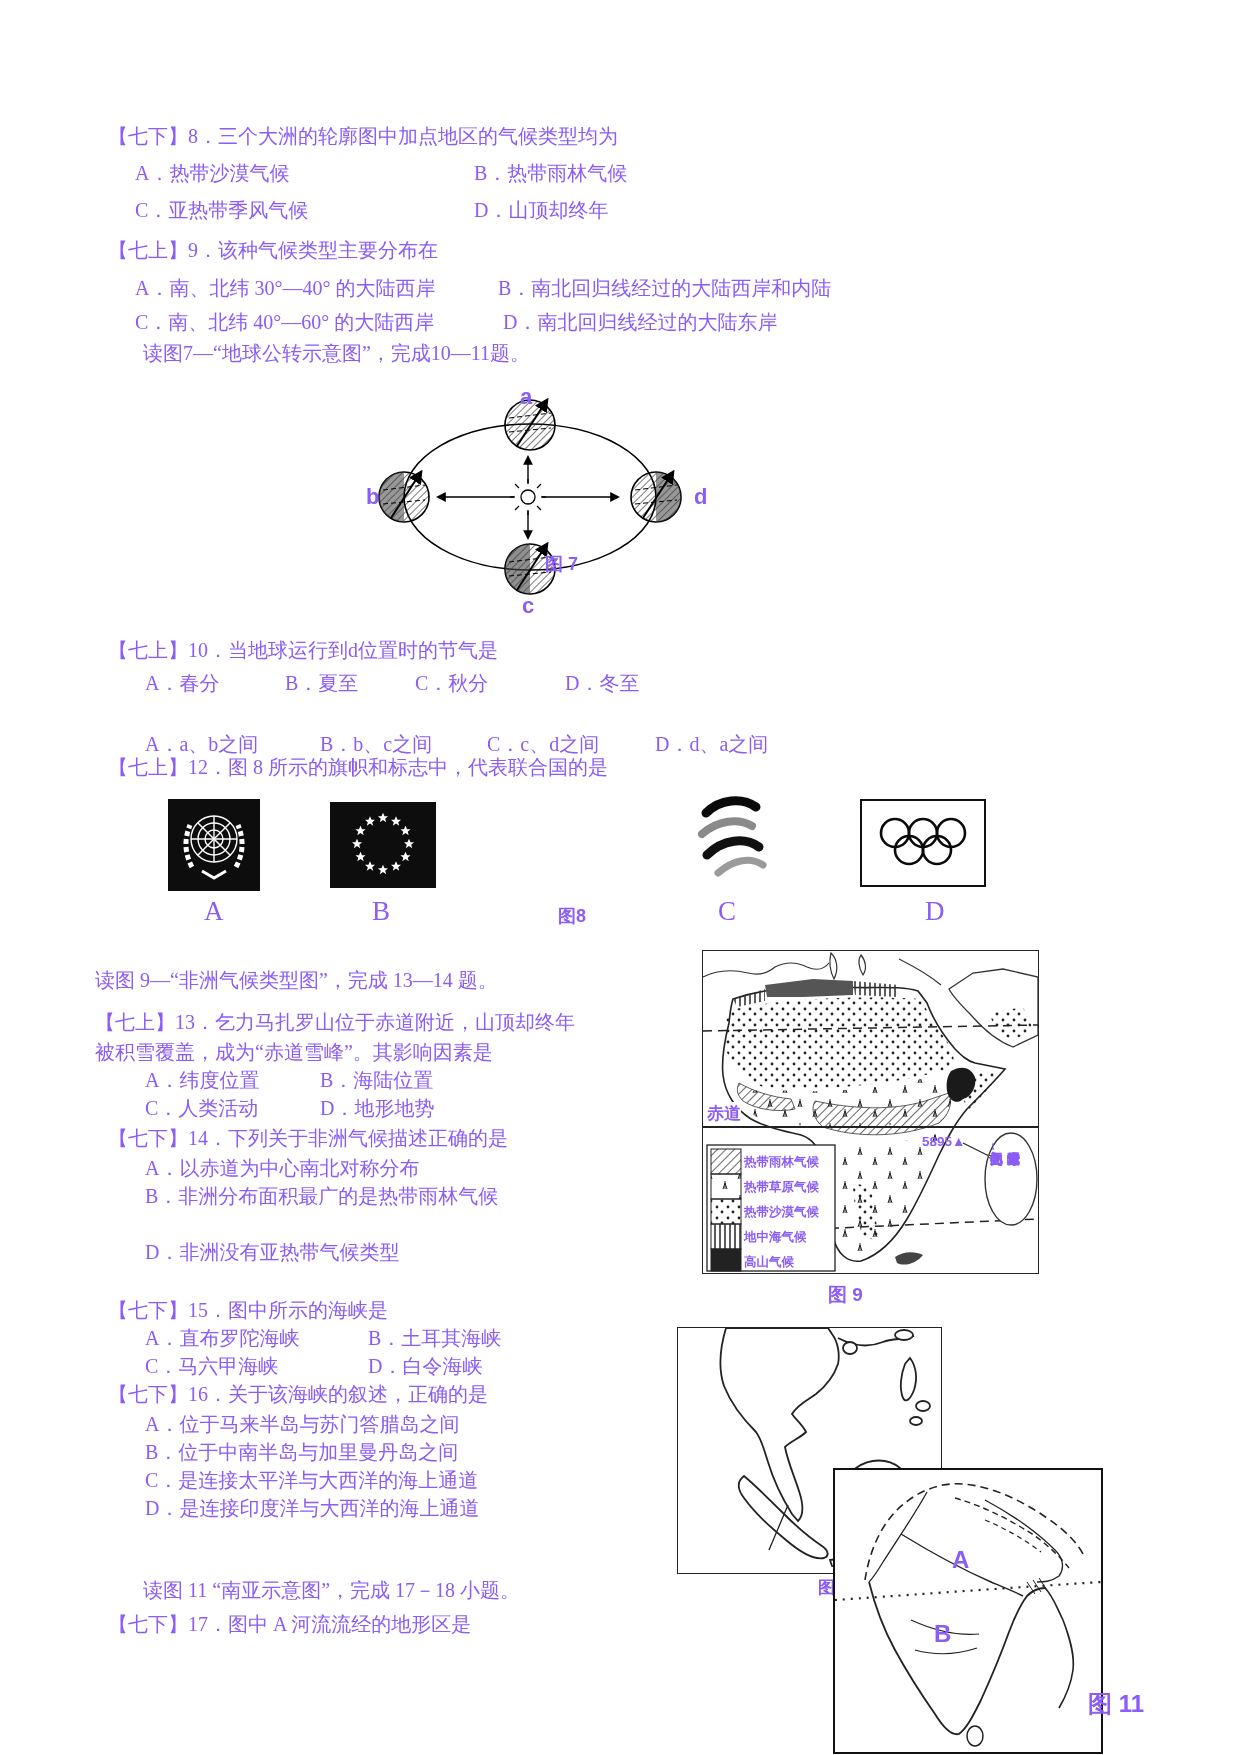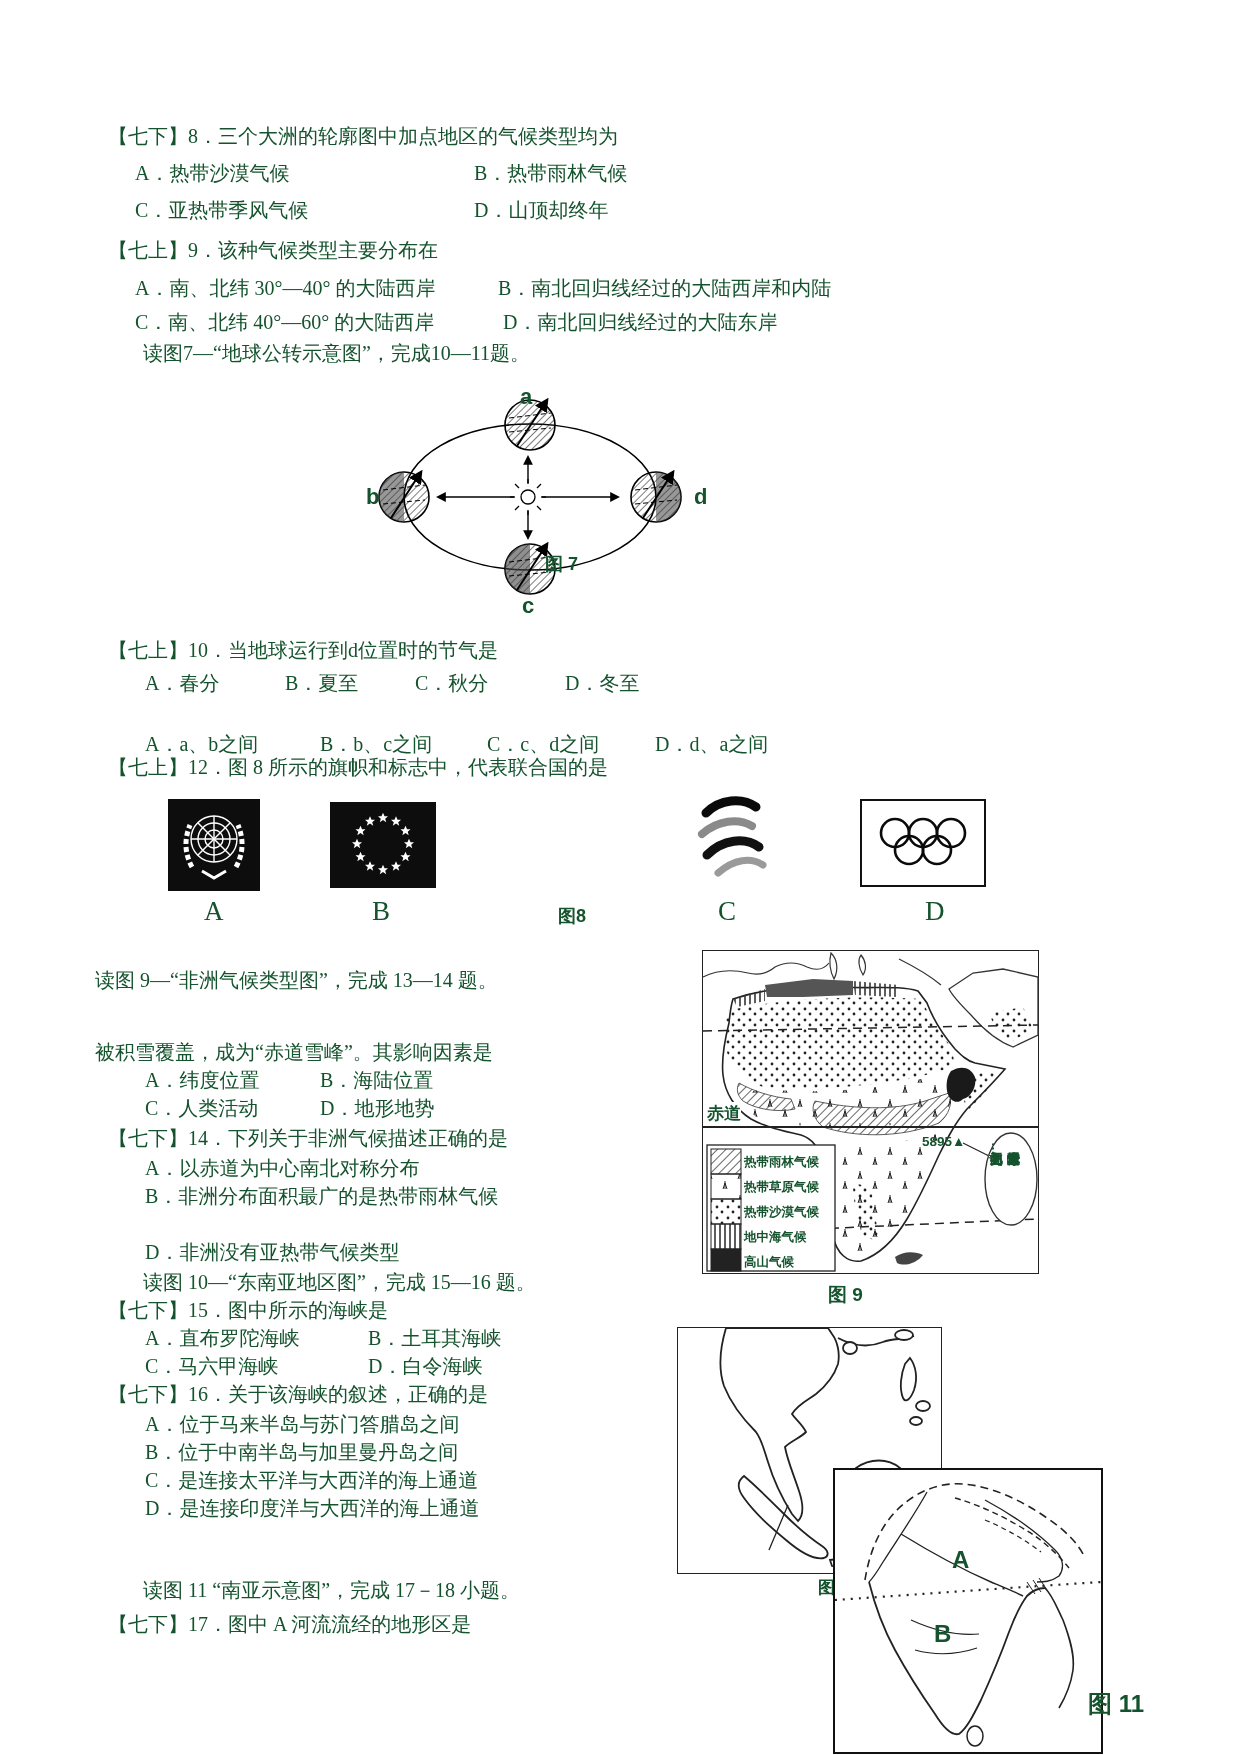--- a/index.html
+++ b/index.html
@@ -1,17 +1,17 @@
 <!DOCTYPE html>
 <html><head>
 <meta charset="utf-8">
 <style>
   html,body{margin:0;padding:0;background:#fff;}
   .page{position:relative;width:1241px;height:1755px;background:#ffffff;overflow:hidden;
-        font-family:"Liberation Serif","DejaVu Serif",serif;color:#14532d;}
+        font-family:"Liberation Serif","DejaVu Serif",serif;color:#8b5cf6;}
   .t{position:absolute;white-space:nowrap;font-size:20px;line-height:24px;}
   .cap{font-family:"Liberation Sans","DejaVu Sans",sans-serif;font-weight:bold;font-size:18px;}
   .maplab{font-family:"Liberation Sans","DejaVu Sans",sans-serif;font-weight:bold;}
   .vert{writing-mode:vertical-rl;}
   .flag{position:absolute;}
   .flaglabel{position:absolute;font-size:27px;font-family:"Liberation Serif",serif;}
   svg{position:absolute;overflow:visible;}
   .legendlab{position:absolute;font-family:"Liberation Sans","DejaVu Sans",sans-serif;
              font-weight:bold;font-size:12.5px;white-space:nowrap;}
 </style>
@@ -174,32 +174,32 @@
       </g>
     </svg>
   </div>
   <div class="flaglabel" style="left:204px;top:896px;">A</div>
   <div class="flaglabel" style="left:372px;top:896px;">B</div>
   <div class="flaglabel" style="left:718px;top:896px;">C</div>
   <div class="flaglabel" style="left:925px;top:896px;">D</div>
   <div class="t cap" style="left:558px;top:904px;">图8</div>
 
   <div class="t" style="left:95px;top:968px;">读图 9—“非洲气候类型图”，完成 13—14 题。</div>
+  <div class="t" style="left:95px;top:1010px;">【七上】13．乞力马扎罗山位于赤道附近，山顶却终年</div>
   <div class="t" style="left:95px;top:1040px;">被积雪覆盖，成为“赤道雪峰”。其影响因素是</div>
   <div class="t" style="left:145px;top:1068px;">A．纬度位置</div>
   <div class="t" style="left:320px;top:1068px;">B．海陆位置</div>
   <div class="t" style="left:145px;top:1096px;">C．人类活动</div>
   <div class="t" style="left:320px;top:1096px;">D．地形地势</div>
 
   <div class="t" style="left:108px;top:1126px;">【七下】14．下列关于非洲气候描述正确的是</div>
   <div class="t" style="left:145px;top:1156px;">A．以赤道为中心南北对称分布</div>
   <div class="t" style="left:145px;top:1184px;">B．非洲分布面积最广的是热带雨林气候</div>
   <div class="t" style="left:145px;top:1240px;">D．非洲没有亚热带气候类型</div>
 
-  <div class="t" style="left:143px;top:1270px;">读图 10—“东南亚地区图”，完成 15—16 题。</div>
   <div class="t" style="left:108px;top:1298px;">【七下】15．图中所示的海峡是</div>
   <div class="t" style="left:145px;top:1326px;">A．直布罗陀海峡</div>
   <div class="t" style="left:368px;top:1326px;">B．土耳其海峡</div>
   <div class="t" style="left:145px;top:1354px;">C．马六甲海峡</div>
   <div class="t" style="left:368px;top:1354px;">D．白令海峡</div>
 
   <div class="t" style="left:108px;top:1382px;">【七下】16．关于该海峡的叙述，正确的是</div>
   <div class="t" style="left:145px;top:1412px;">A．位于马来半岛与苏门答腊岛之间</div>
   <div class="t" style="left:145px;top:1440px;">B．位于中南半岛与加里曼丹岛之间</div>
   <div class="t" style="left:145px;top:1468px;">C．是连接太平洋与大西洋的海上通道</div>

